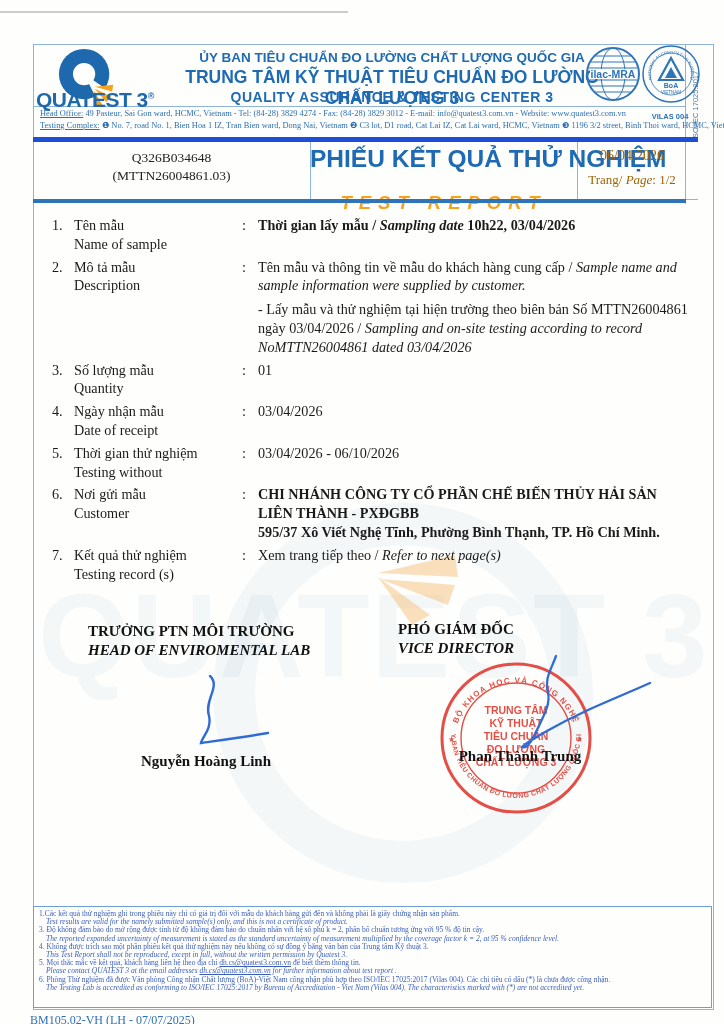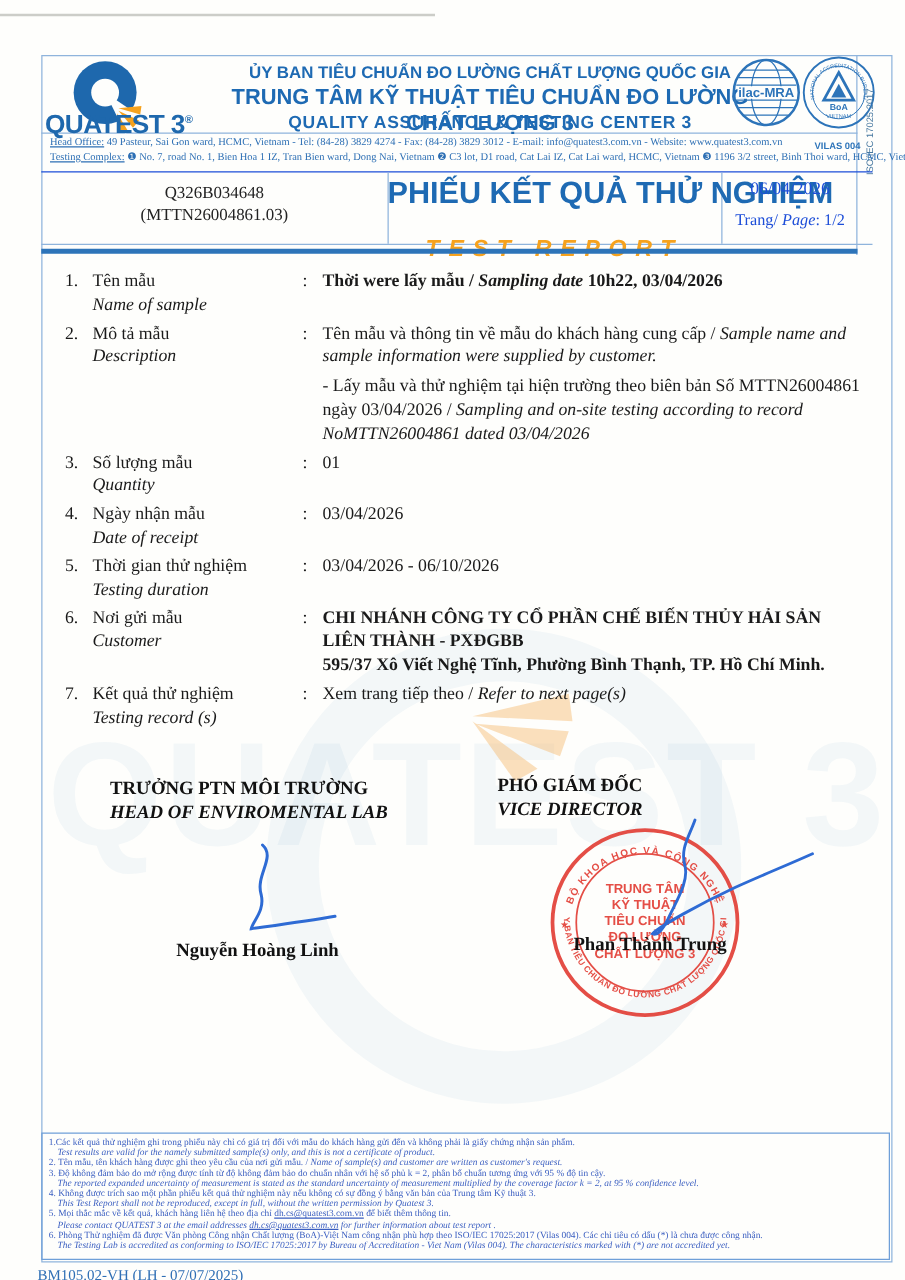--- a/index.html
+++ b/index.html
@@ -23,36 +23,36 @@
   .org3{top:89px;font-size:14px;letter-spacing:0.5px;}
   .ilac-logo{position:absolute;left:585px;top:46px;}
   .boa-logo{position:absolute;left:641px;top:42px;}
   .vilas{position:absolute;left:641px;top:112px;width:58px;text-align:center;font-family:"Liberation Sans","DejaVu Sans",sans-serif;font-weight:700;font-size:7.5px;color:#2d74b9;}
   .iso-vert{position:absolute;left:691px;top:140px;width:100px;font-family:"Liberation Sans","DejaVu Sans",sans-serif;font-size:7.5px;color:#46779f;transform:rotate(-90deg);transform-origin:0 0;white-space:nowrap;}
   .addr{position:absolute;left:40px;width:648px;font-size:8.4px;color:#2d6fb4;font-family:"Liberation Serif","DejaVu Sans",serif;white-space:nowrap;}
   .addr1{top:109px;}
   .addr2{top:120px;}
   .addr .lbl-u{text-decoration:underline;}
   
-  .band{position:absolute;left:33px;top:137px;width:665px;height:57px;border-top:1px solid #1d4ed8;border-bottom:1px solid #8fb4dc;}
+  .band{position:absolute;left:33px;top:137px;width:665px;height:57px;border-top:5px solid #1d4ed8;border-bottom:1px solid #8fb4dc;}
   .band .v1{position:absolute;left:277px;top:0;width:1px;height:57px;background:#8fb4dc;}
   .band .v2{position:absolute;left:544px;top:0;width:1px;height:57px;background:#8fb4dc;}
   .cell1{position:absolute;left:0;top:7px;width:277px;text-align:center;font-size:13.5px;color:#222;line-height:18px;}
   .cell2{position:absolute;left:277px;top:3px;width:267px;text-align:center;}
   .title-vi{font-family:"Liberation Sans","DejaVu Sans",sans-serif;font-weight:800;font-size:24.5px;color:#1e6ab3;white-space:nowrap;}
   .title-en{margin-top:19px;font-family:"Liberation Sans","DejaVu Sans",sans-serif;font-weight:800;font-style:italic;font-size:18.5px;color:#f6a21d;letter-spacing:7px;}
-  .cell3{position:absolute;left:545px;top:6px;width:108px;text-align:center;font-size:14px;color:#1d4ed8;}
+  .cell3{position:absolute;left:545px;top:6px;width:108px;text-align:center;font-size:14px;color:#a16207;}
   .cell3 .pg{margin-top:8px;font-size:13px;}
   .thick-rule{position:absolute;left:33px;top:199px;width:653px;height:3.5px;background:#2d74b9;}
   
   .items{position:absolute;left:52px;top:216px;width:648px;font-size:14.2px;color:#1a1a1a;line-height:18.8px;}
   .item{display:flex;margin-bottom:4px;}
   .item .no{width:22px;flex:none;}
   .item .lab{width:168px;flex:none;}
-  .item .lab .en{font-style:italic;}
+  .item .lab .en{}
   .item .col{width:16px;flex:none;}
   .item .val{flex:1;}
   .b{font-weight:700;}
   .i{font-style:italic;}
   .bi{font-weight:700;font-style:italic;}
   .para2{margin-top:5px;}
   
   .sig{position:absolute;font-size:15px;color:#111;}
   .kt-line{left:340px;top:592px;width:360px;text-align:center;font-weight:700;}
   .ltitle{left:88px;top:622px;width:236px;font-weight:700;line-height:19px;}
@@ -159,21 +159,21 @@
   <div class="items">
 
     <div class="item">
       <span class="no">1.</span>
       <div class="lab">
           <div>Tên mẫu</div>
           <div class="en">Name of sample</div>
         </div>
       <span class="col">:</span>
       <div class="val">
-        <div><span class="b">Thời were lấy mẫu / </span><span class="bi">Sampling date</span><span class="b"> 10h22, 03/04/2026</span></div>
+        <div><span class="b">Thời gian lấy mẫu / </span><span class="bi">Sampling date</span><span class="b"> 10h22, 03/04/2026</span></div>
       </div>
     </div>
 
     <div class="item">
       <span class="no">2.</span>
       <div class="lab">
           <div>Mô tả mẫu</div>
           <div class="en">Description</div>
         </div>
       <span class="col">:</span>
@@ -204,21 +204,21 @@
       <span class="col">:</span>
       <div class="val">
           <div>03/04/2026</div>
         </div>
     </div>
 
     <div class="item">
       <span class="no">5.</span>
       <div class="lab">
           <div>Thời gian thử nghiệm</div>
-          <div class="en">Testing duration</div>
+          <div class="en">Testing without</div>
         </div>
       <span class="col">:</span>
       <div class="val">
           <div>03/04/2026 - 06/10/2026</div>
         </div>
     </div>
 
     <div class="item">
       <span class="no">6.</span>
       <div class="lab">
@@ -288,21 +288,20 @@
   <svg class="sign-svg" style="left:470px;top:650px;" width="185" height="110" viewBox="0 0 185 110">
     <path d="M86 6 C 81 20, 74 29, 78 43 C 81 55, 72 69, 64 86 C 60 94, 56 99, 52 97 C 58 91, 88 74, 118 60 C 140 50, 160 42, 180 33" fill="none" stroke="#2e6bd4" stroke-width="2.3" stroke-linecap="round"></path>
   </svg>
 
   <div class="sig lname">Nguyễn Hoàng Linh</div>
   <div class="sig rname">Phan Thành Trung</div>
 
   <div class="footer-box">
     <div class="note"><span>1.Các kết quả thử nghiệm ghi trong phiếu này chỉ có giá trị đối với mẫu do khách hàng gửi đến và không phải là giấy chứng nhận sản phẩm.</span></div>
     <div class="en">Test results are valid for the namely submitted sample(s) only, and this is not a certificate of product.</div>
-    <div class="note"><span>2. Tên mẫu, tên khách hàng được ghi theo yêu cầu của nơi gửi mẫu. / </span><span class="en" style="margin-left:0">Name of sample(s) and customer are written as customer's request.</span></div>
     <div class="note"><span>3. Độ không đảm bảo do mở rộng được tính từ độ không đảm bảo do chuẩn nhân với hệ số phủ k = 2, phân bố chuẩn tương ứng với 95 % độ tin cậy.</span></div>
     <div class="en">The reported expanded uncertainty of measurement is stated as the standard uncertainty of measurement multiplied by the coverage factor k = 2, at 95 % confidence level.</div>
     <div class="note"><span>4. Không được trích sao một phần phiếu kết quả thử nghiệm này nếu không có sự đồng ý bằng văn bản của Trung tâm Kỹ thuật 3.</span></div>
     <div class="en">This Test Report shall not be reproduced, except in full, without the written permission by Quatest 3.</div>
     <div class="note"><span>5. Mọi thắc mắc về kết quả, khách hàng liên hệ theo địa chỉ </span><span class="lnk">dh.cs@quatest3.com.vn</span><span> để biết thêm thông tin.</span></div>
     <div class="en"><span>Please contact QUATEST 3 at the email addresses </span><span class="lnk">dh.cs@quatest3.com.vn</span><span> for further information about test report .</span></div>
     <div class="note"><span>6. Phòng Thử nghiệm đã được Văn phòng Công nhận Chất lượng (BoA)-Việt Nam công nhận phù hợp theo ISO/IEC 17025:2017 (Vilas 004). Các chỉ tiêu có dấu (*) là chưa được công nhận.</span></div>
     <div class="en">The Testing Lab is accredited as conforming to ISO/IEC 17025:2017 by Bureau of Accreditation - Viet Nam (Vilas 004). The characteristics marked with (*) are not accredited yet.</div>
   </div>
 

